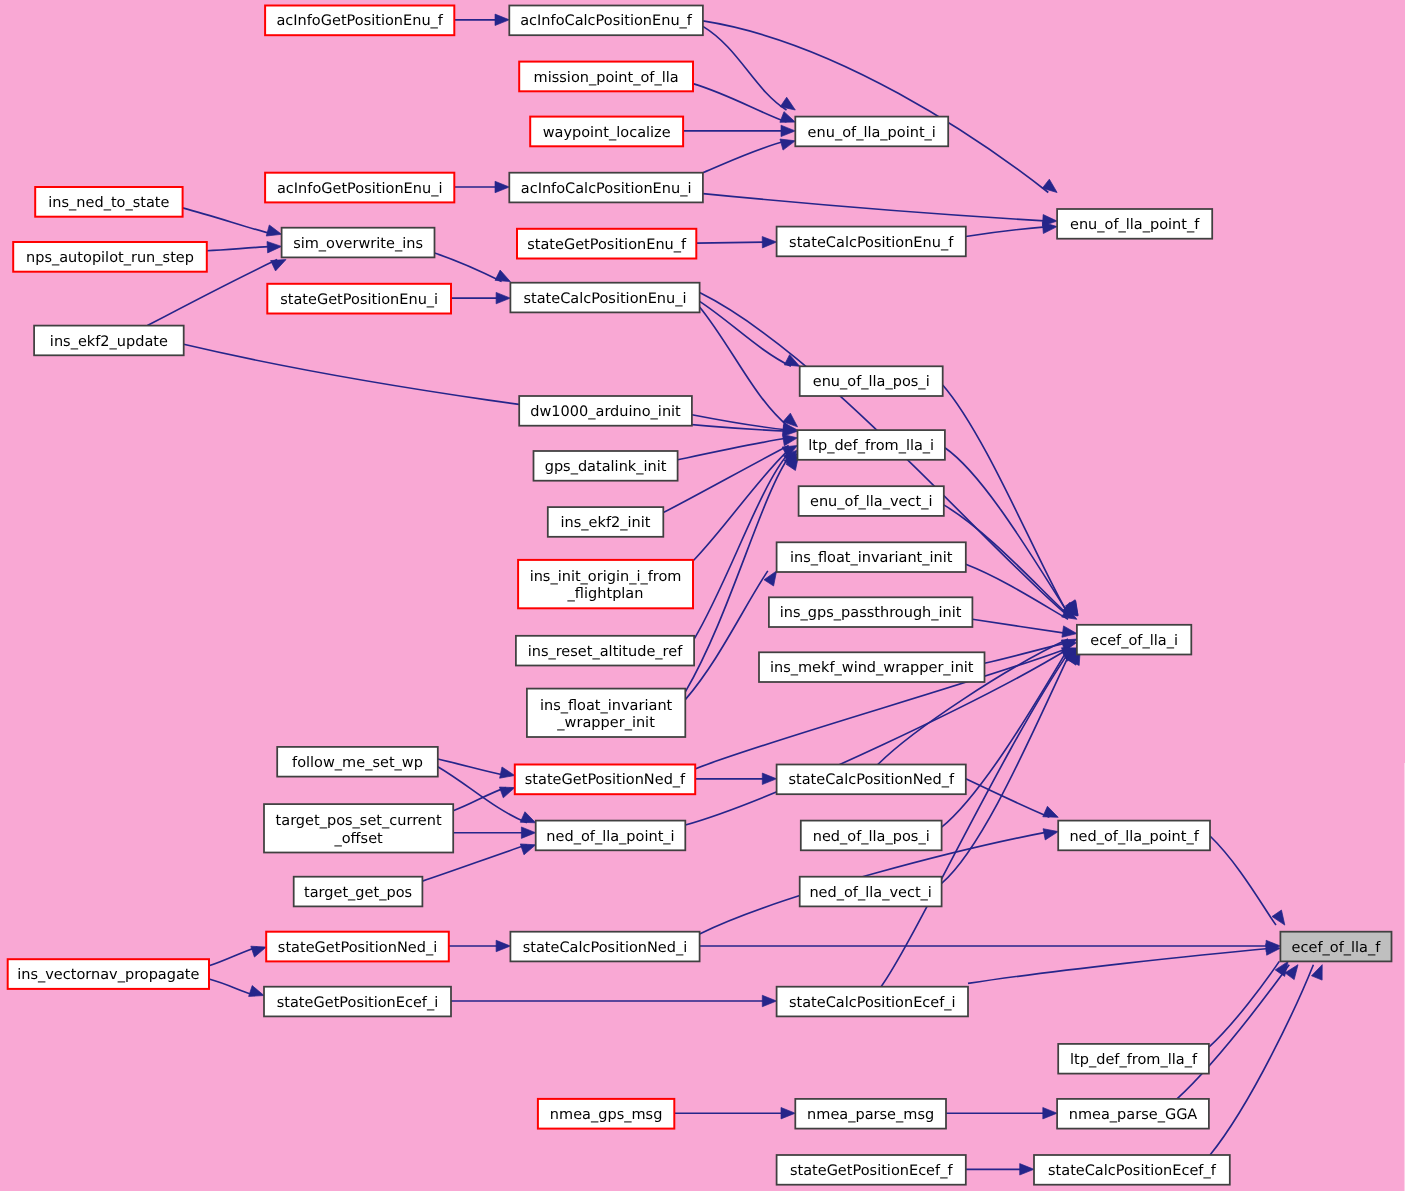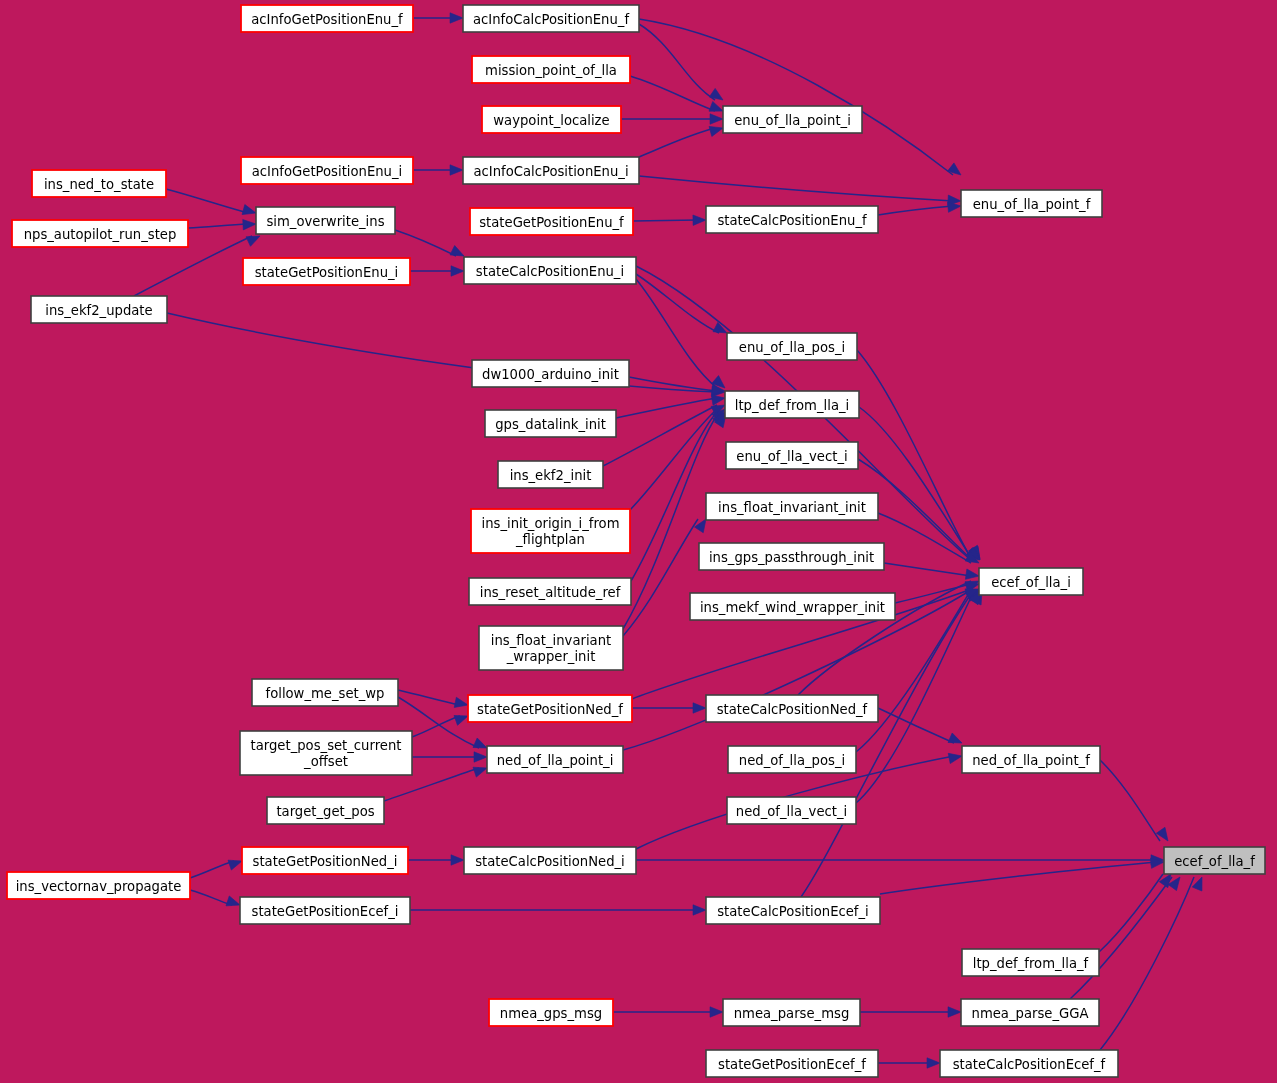--- a/index.html
+++ b/index.html
@@ -4,21 +4,21 @@
 <style>
   html, body {
     margin: 0;
     padding: 0;
     background: #ffffff;
   }
   #graph-root {
     position: relative;
     width: 1277px;
     height: 1083px;
-    background: #be185d;
+    background: #f9a8d4;
     font-family: "DejaVu Sans", "Liberation Sans", sans-serif;
     text-align: center;
   }
   svg#callgraph {
     display: block;
     width: 1277px;
     height: 1083px;
   }
   .node-box {
     fill: #ffffff;

